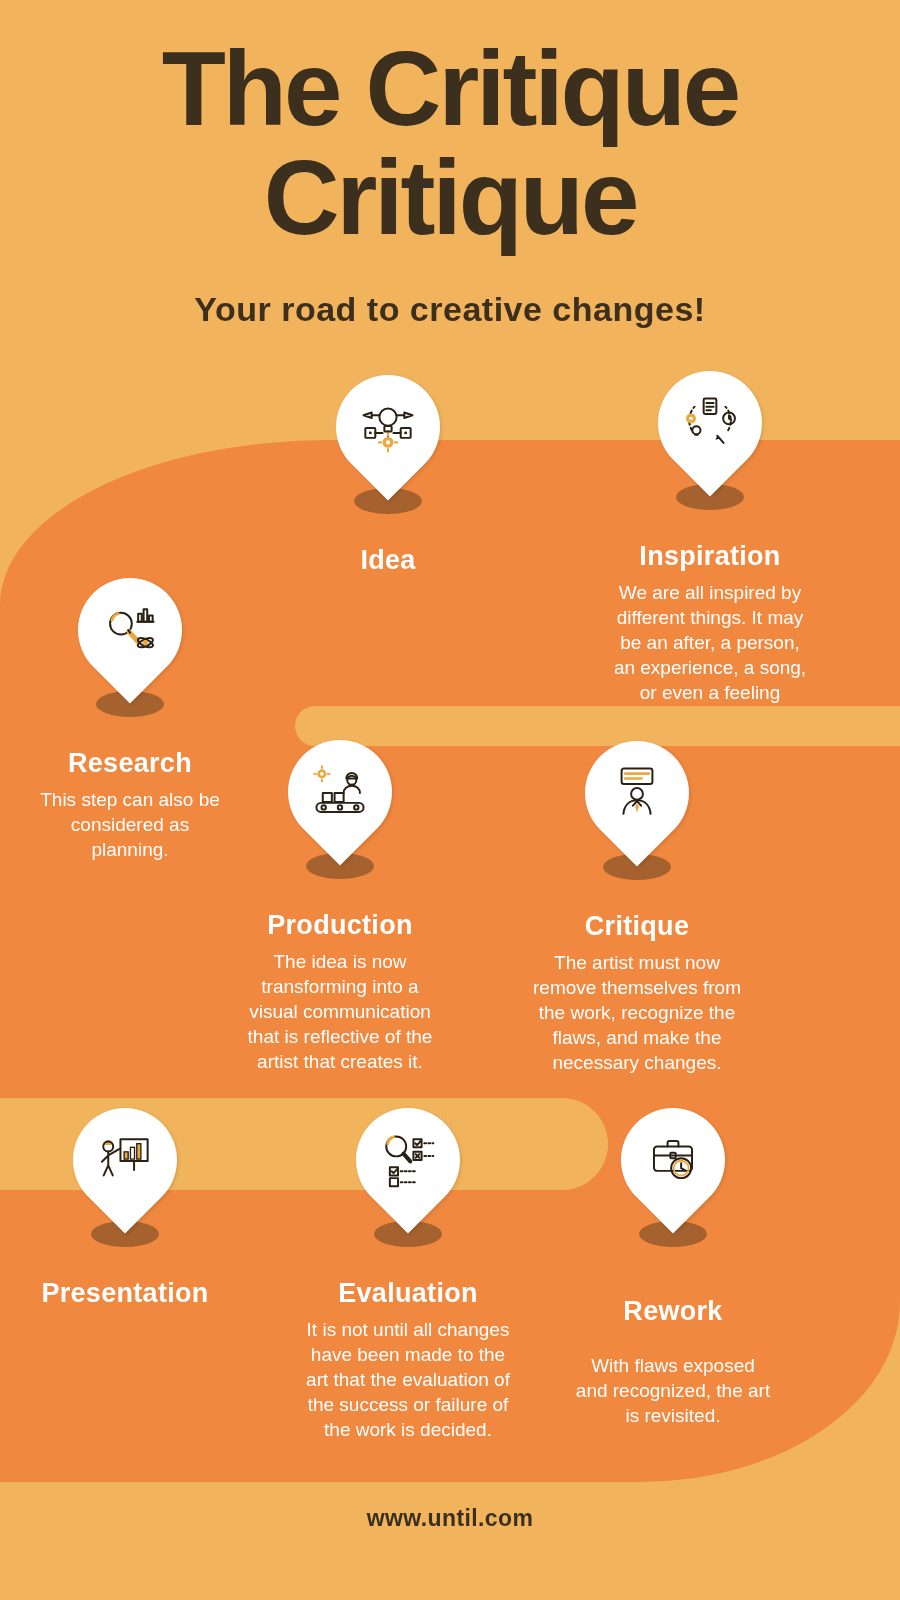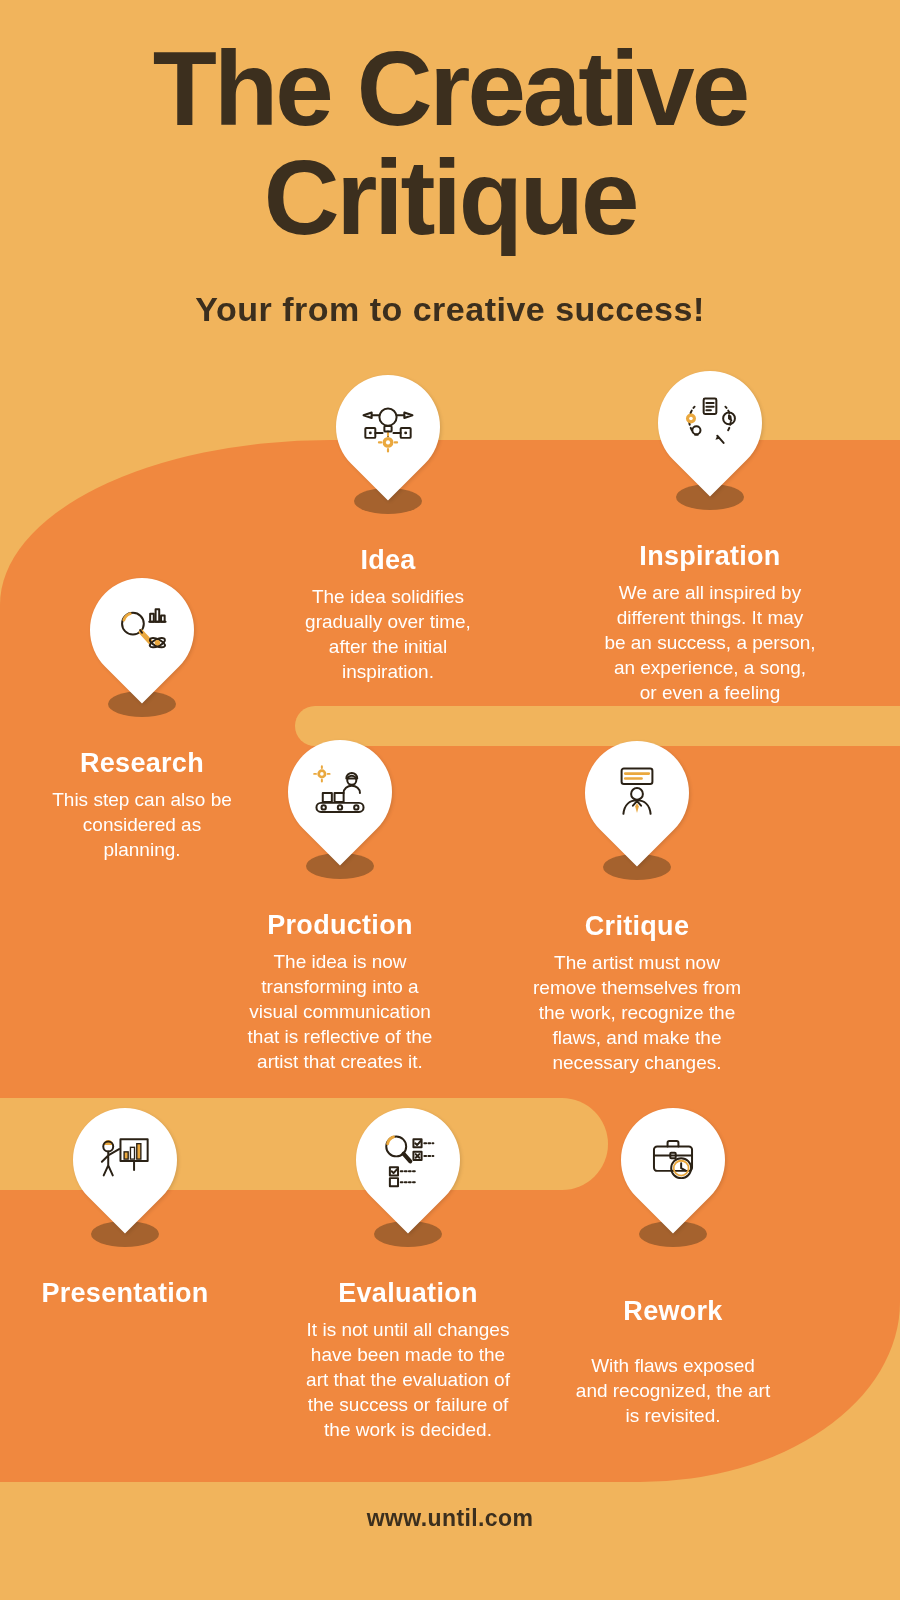--- a/index.html
+++ b/index.html
@@ -33,21 +33,21 @@
          border-radius:50% 50% 50% 0; transform:rotate(-45deg);
          display:flex; align-items:center; justify-content:center;
          box-shadow:0 2px 4px rgba(0,0,0,0.12); }
   .pin-icon { transform:rotate(45deg); width:58px; height:58px; }
   .pin-icon svg { width:100%; height:100%; display:block; }
   .step-title { font-size:27px; font-weight:700; letter-spacing:0.3px; margin-top:22px; line-height:32px; }
   .step-desc { font-size:19px; line-height:25px; margin-top:8px; white-space:pre-line; }
 
   #step-idea        { left:268px; top:372px;  width:240px; }
   #step-inspiration { left:560px; top:368px;  width:300px; }
-  #step-research    { left:22px;  top:575px;  width:240px; }
+  #step-research    { left:10px;  top:575px;  width:240px; }
   #step-production  { left:215px; top:737px;  width:250px; }
   #step-critique    { left:507px; top:738px;  width:260px; }
   #step-presentation{ left:0px;   top:1105px; width:250px; }
   #step-evaluation  { left:278px; top:1105px; width:260px; }
   #step-rework      { left:543px; top:1105px; width:260px;gap:18px; }
 
   
   #footer { position:absolute; top:1505px; left:0; width:100%; text-align:center;
             font-size:23px; font-weight:700; letter-spacing:0.4px; color:#3C2F1E; }
 
@@ -58,24 +58,24 @@
 <body>
 
 <div id="canvas">
 
   <div class="road" id="road-upper"></div>
   <div class="road" id="road-lower"></div>
   <div class="road-gap" id="gap-top"></div>
   <div class="road-gap" id="gap-bottom"></div>
 
   <div id="title-block">
-    <div class="title-line">The Creative</div>
+    <div class="title-line">The Critique</div>
     <div class="title-line">Critique</div>
   </div>
-  <div id="subtitle">Your from to creative success!</div>
+  <div id="subtitle">Your road to creative changes!</div>
 
   <div class="step" id="step-idea">
     <div class="pin-wrap">
       <div class="pin-shadow"></div>
       <div class="pin">
         <div class="pin-icon">
           <svg viewBox="0 0 64 64">
             <path class="ic" d="M5 19l9-3v6z" fill="#fff"></path>
             <path class="ic" d="M59 19l-9-3v6z" fill="#fff"></path>
             <path class="ic" d="M14 19h8M42 19h8"></path>
@@ -87,24 +87,20 @@
             <circle cx="51.5" cy="38.5" r="1.6" fill="#2A2115"></circle>
             <path class="ic" d="M18 38.5h8M38 38.5h8M32 37v5"></path>
             <circle cx="32" cy="49" r="6" fill="#EAA83E"></circle>
             <circle cx="32" cy="49" r="2.3" fill="#fff"></circle>
             <path d="M32 41.5V39M32 56.5V59M24.5 49H22M39.5 49H42" stroke="#EAA83E" stroke-width="2.4" stroke-linecap="round"></path>
           </svg>
         </div>
       </div>
     </div>
     <div class="step-title">Idea</div>
-    <div class="step-desc">The idea solidifies
-gradually over time,
-after the initial
-inspiration.</div>
   </div>
 
   <div class="step" id="step-inspiration">
     <div class="pin-wrap">
       <div class="pin-shadow"></div>
       <div class="pin">
         <div class="pin-icon">
           <svg viewBox="0 0 64 64">
             <path class="ic" d="M12 40a22 22 0 0 1 3-26" stroke-dasharray="3 3.5"></path>
             <path class="ic" d="M52 40a22 22 0 0 0-3-26" stroke-dasharray="3 3.5"></path>
@@ -118,21 +114,21 @@
             <path class="ic" d="M15.5 45h3"></path>
             <path class="ic" d="M40 46l7 8"></path>
             <path d="M40 46l-2 4.5 4.5-1z" fill="#2A2115"></path>
           </svg>
         </div>
       </div>
     </div>
     <div class="step-title">Inspiration</div>
     <div class="step-desc">We are all inspired by
 different things.  It may
-be an success, a person,
+be an after, a person,
 an experience, a song,
 or even a feeling</div>
   </div>
 
   <div class="step" id="step-research">
     <div class="pin-wrap">
       <div class="pin-shadow"></div>
       <div class="pin">
         <div class="pin-icon">
           <svg viewBox="0 0 64 64">

